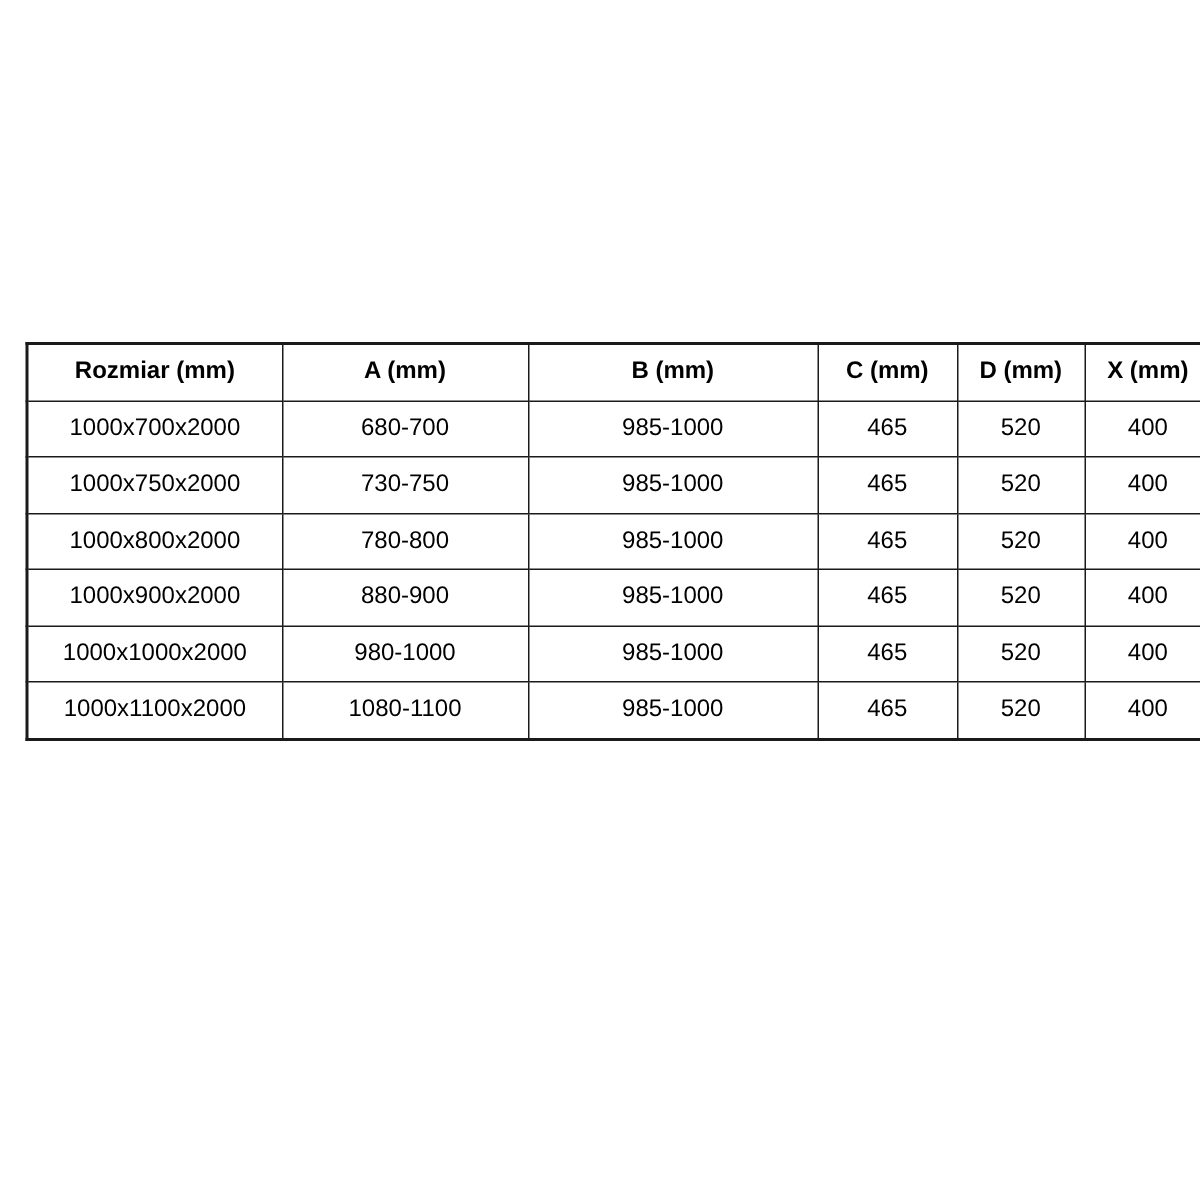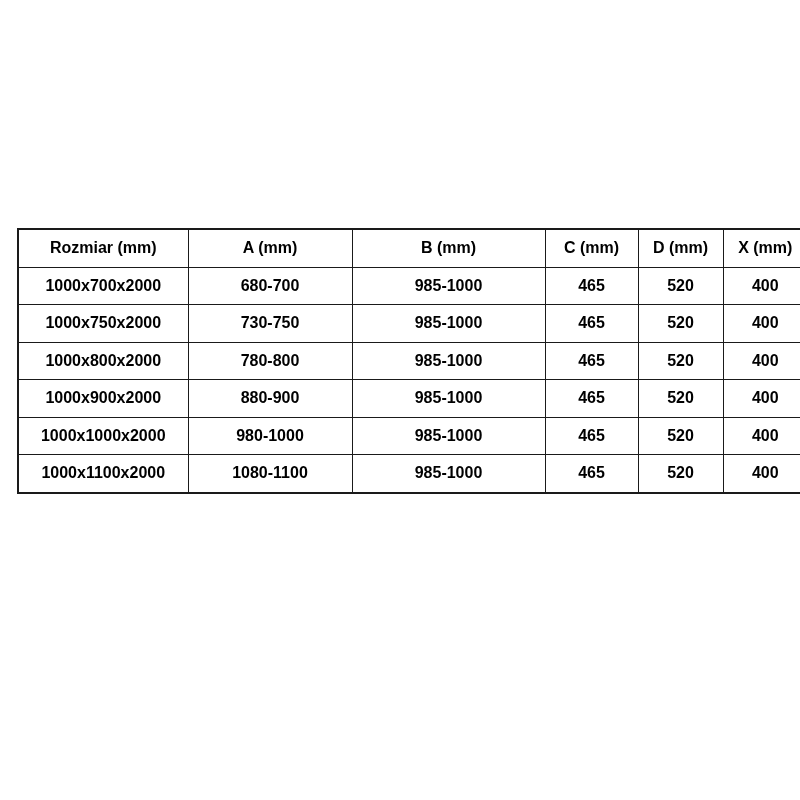--- a/index.html
+++ b/index.html
@@ -37,21 +37,20 @@
     height: 36.5px;
     padding: 0 4px;
     text-align: center;
     vertical-align: middle;
     color: #000000;
     font-size: 16px;
     line-height: 1;
     white-space: nowrap;
     overflow: hidden;
     background: #ffffff;
-    font-weight: bold;
   }
   table.spec th {
     font-weight: bold;
   }
   col.c-rozmiar { width: 170px; }
   col.c-a { width: 164px; }
   col.c-b { width: 193px; }
   col.c-c { width: 93px; }
   col.c-d { width: 85px; }
   col.c-x { width: 85px; }

